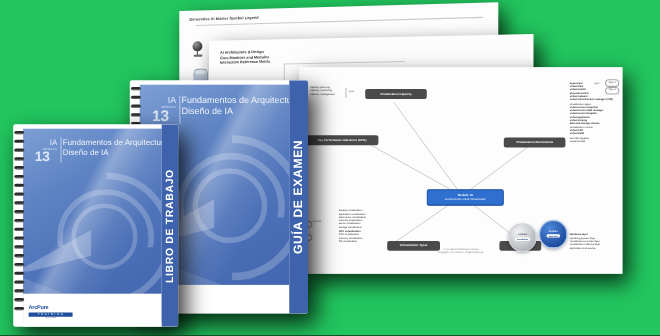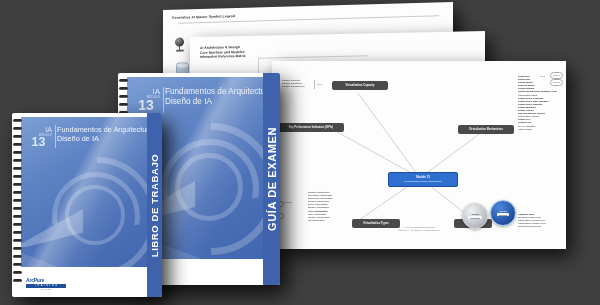--- a/index.html
+++ b/index.html
@@ -1,18 +1,18 @@
 <!DOCTYPE html>
 <html><head>
 <meta charset="utf-8">
 <style>
   html,body{margin:0;padding:0;background:#000;}
   body{width:600px;height:305px;overflow:hidden;
        font-family:"Liberation Sans",sans-serif;}
-  #stage{position:relative;width:600px;height:305px;background:#404040;overflow:hidden;}
+  #stage{position:relative;width:600px;height:305px;background:#22c55e;overflow:hidden;}
 
   
   .sheet{position:absolute;background:#fdfdfd;
          box-shadow:6px 8px 18px rgba(0,0,0,.75);
          overflow:hidden;}
   .sheet .rule{position:absolute;left:5%;right:5%;height:1px;background:#c9c9c9;}
 
   
   #poster1{left:163px;top:6px;width:290px;height:152px;transform:skewY(-1.6deg);}
   #p1-title{position:absolute;left:9px;top:6px;font-size:3.4px;font-weight:bold;

